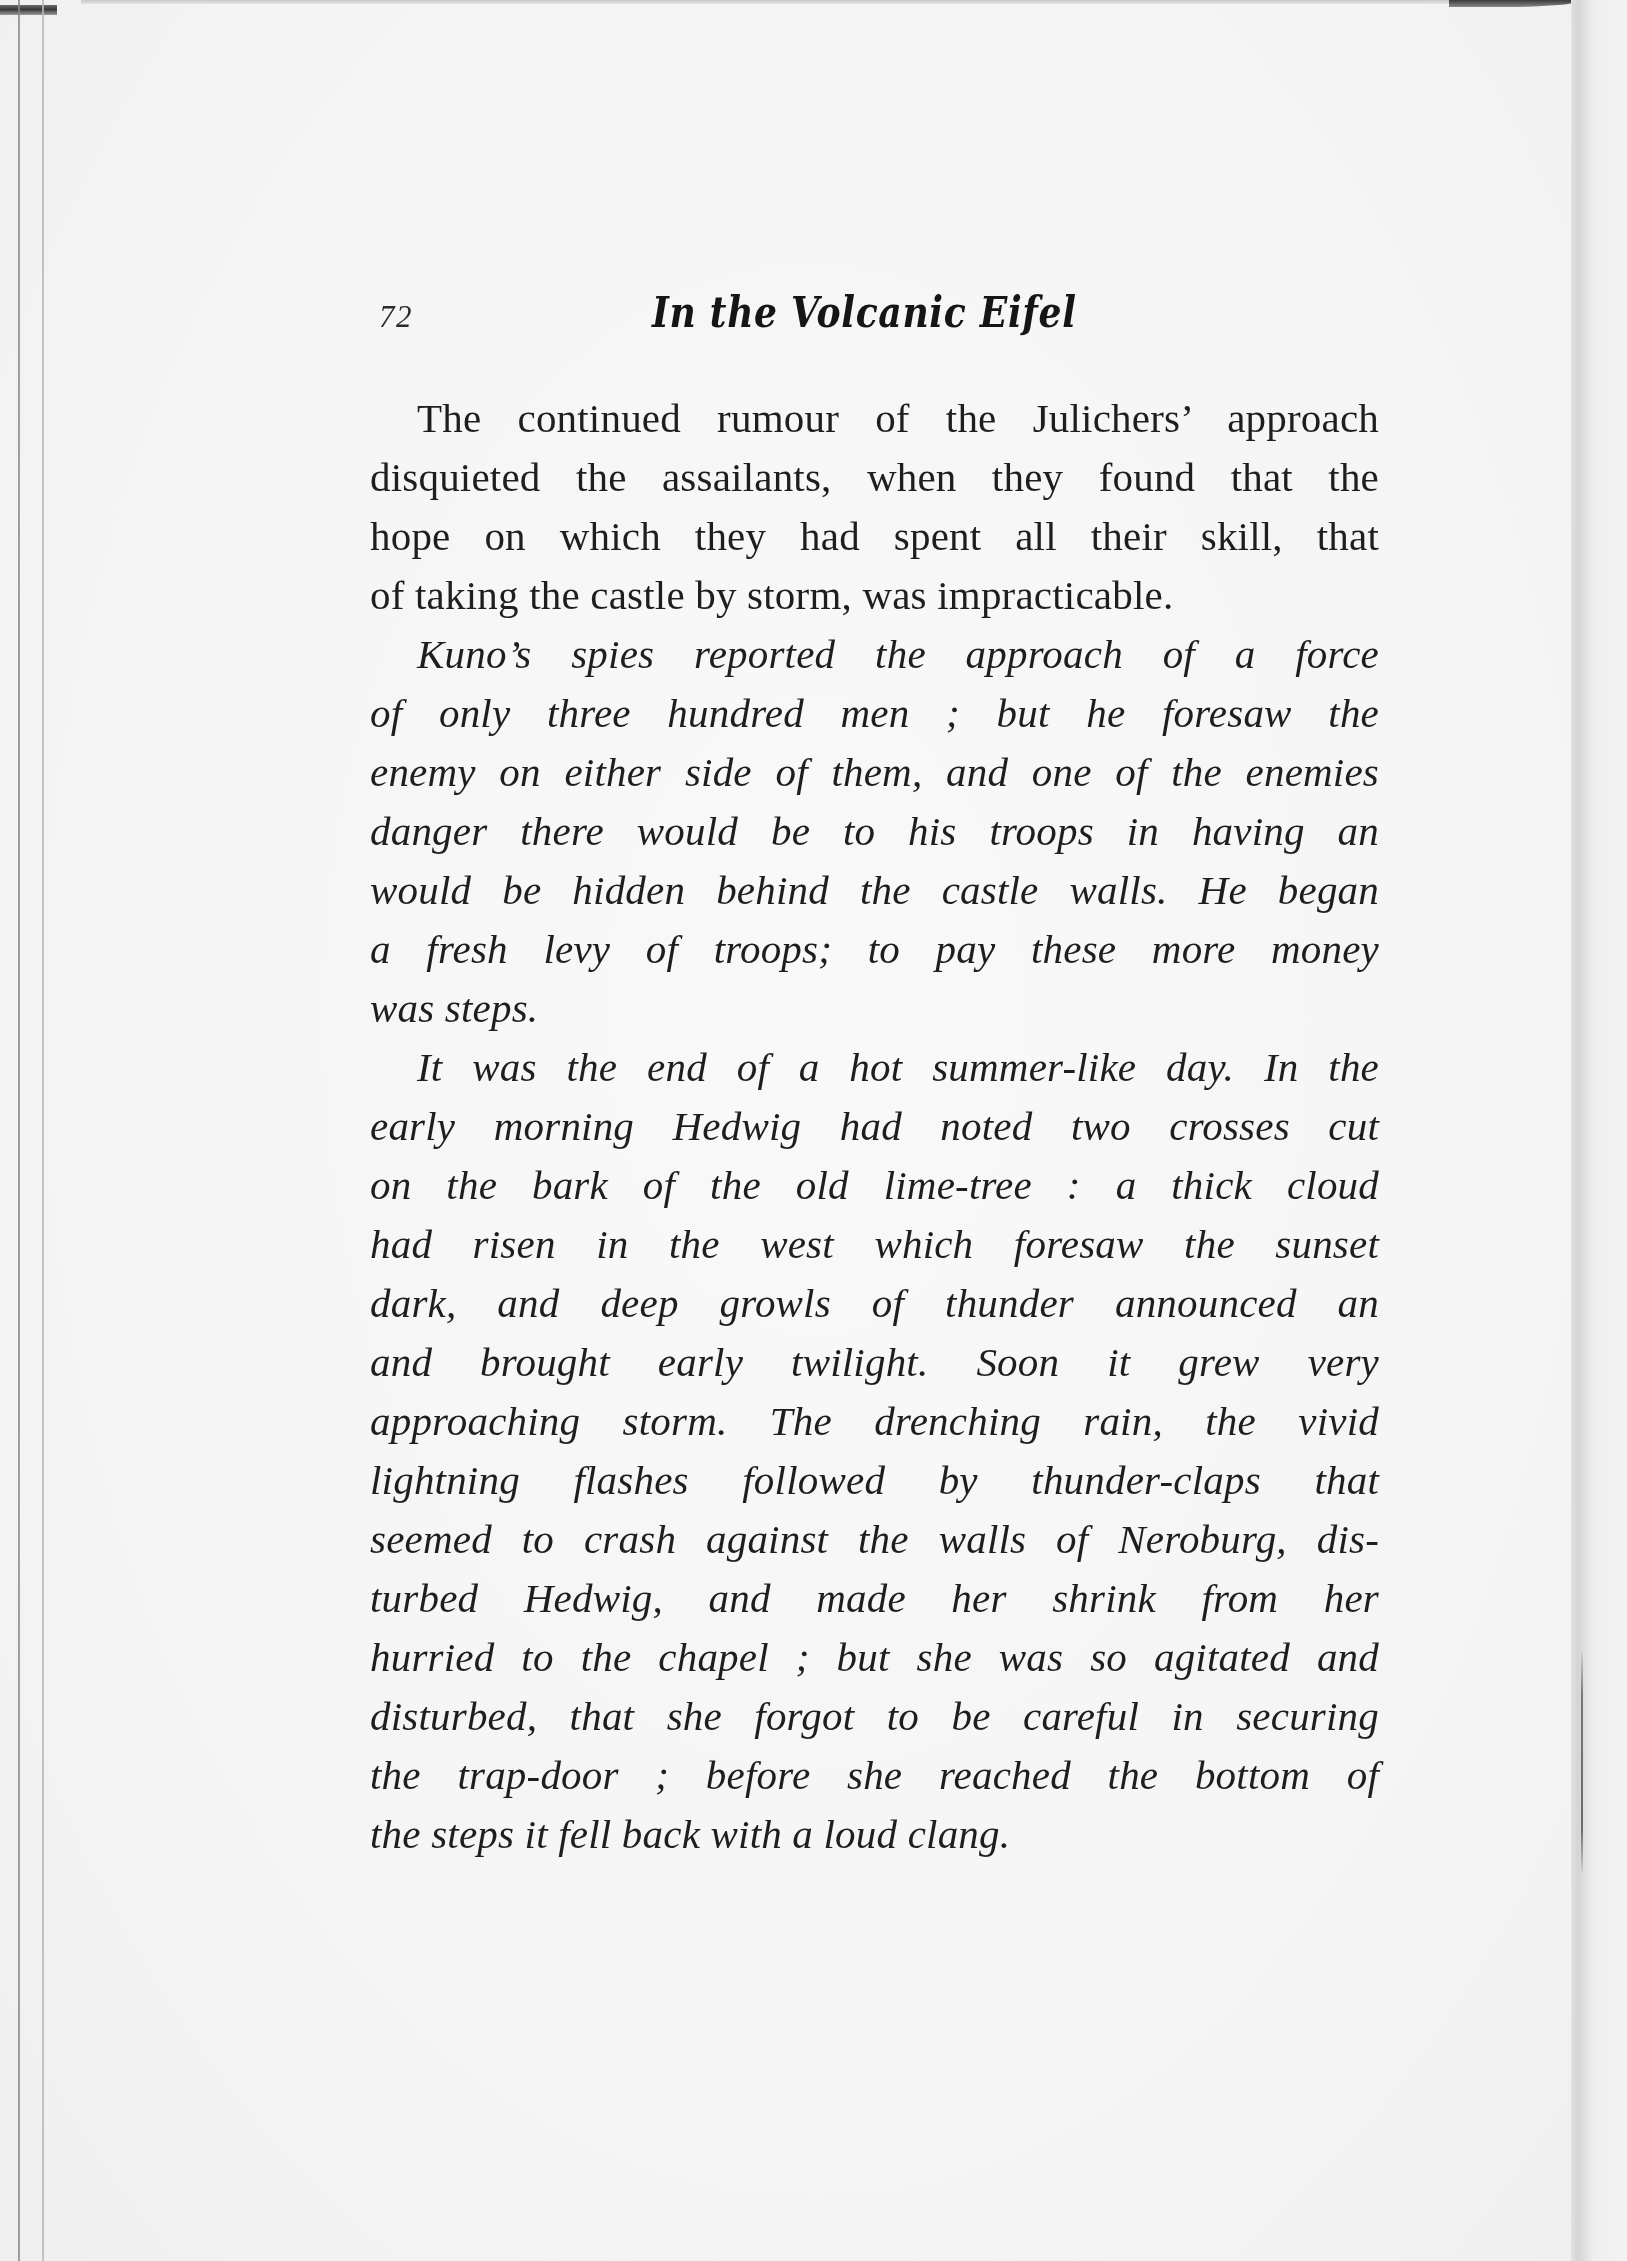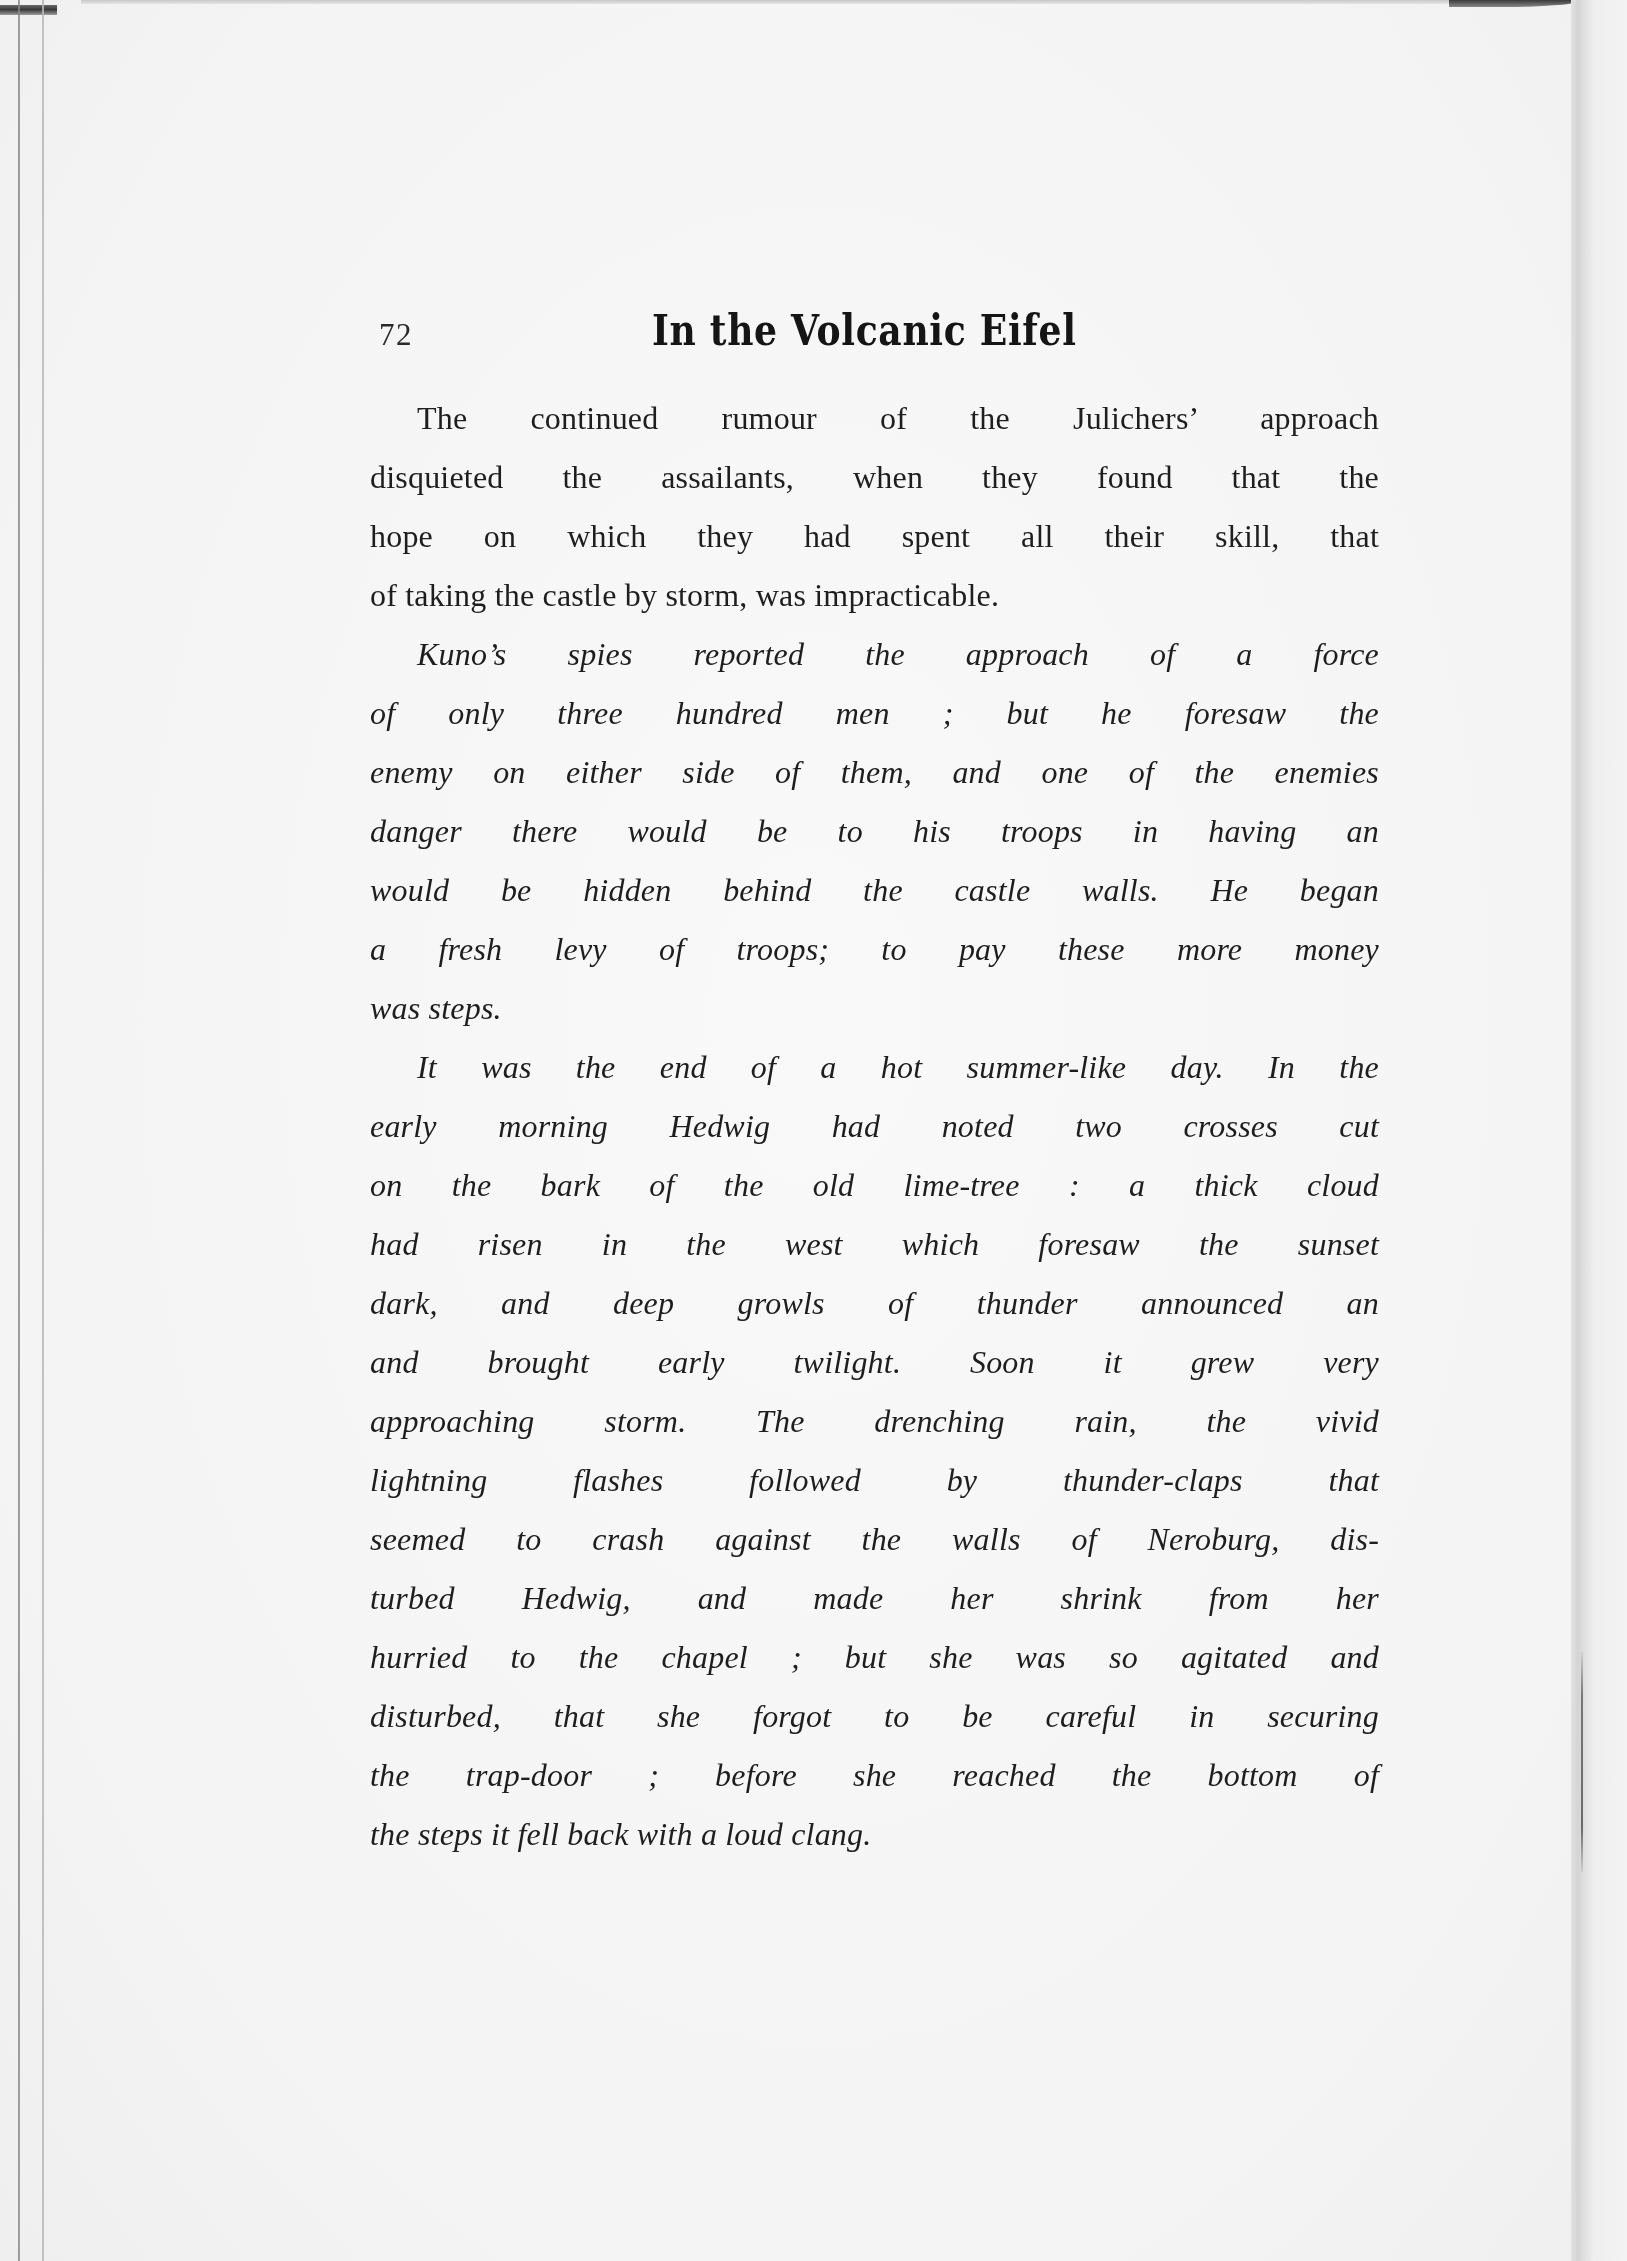--- a/index.html
+++ b/index.html
@@ -68,24 +68,25 @@
     .edge-right-line {
       position: absolute;
       left: 1581px; top: 1652px;
       width: 2.4px; height: 220px;
       background: linear-gradient(to bottom, #d0d0d0, #777 20%, #6a6a6a 80%, #cfcfcf);
     }
 
     
     .running-head {
       position: absolute;
-      top: 309px;
+      top: 291px;
       left: 379px;
       width: 1009px;
       height: 57px;
+      font-style: italic;
     }
     .page-number {
       position: absolute;
       left: 0;
       top: 8.1px;
       font-size: 31px;
       letter-spacing: 1.6px;
       color: #2a2a2a;
     }
     .running-title {
@@ -105,21 +106,21 @@
     .text-block {
       position: absolute;
       top: 389px;
       left: 370px;
       width: 1009px;
     }
     .line {
       display: block;
       height: 59px;
       line-height: 59px;
-      font-size: 32px;
+      font-size: 41px;
       text-align: justify;
       text-align-last: justify;
       white-space: nowrap;
       letter-spacing: 0.2px;
     }
     .line.last {
       text-align-last: left;
     }
     .line.indent {
       padding-left: 47px;

